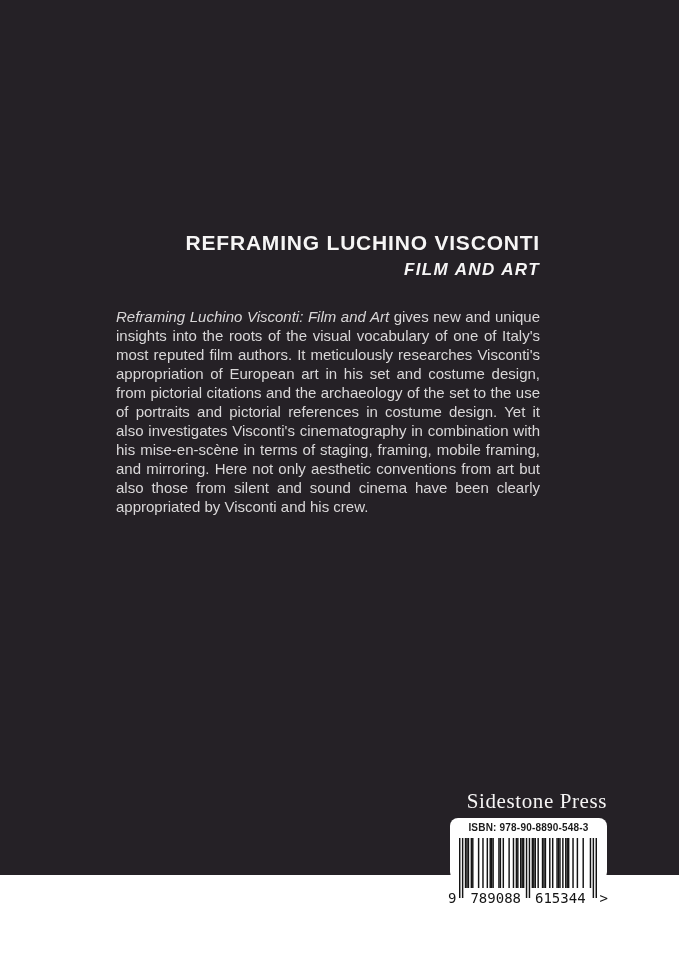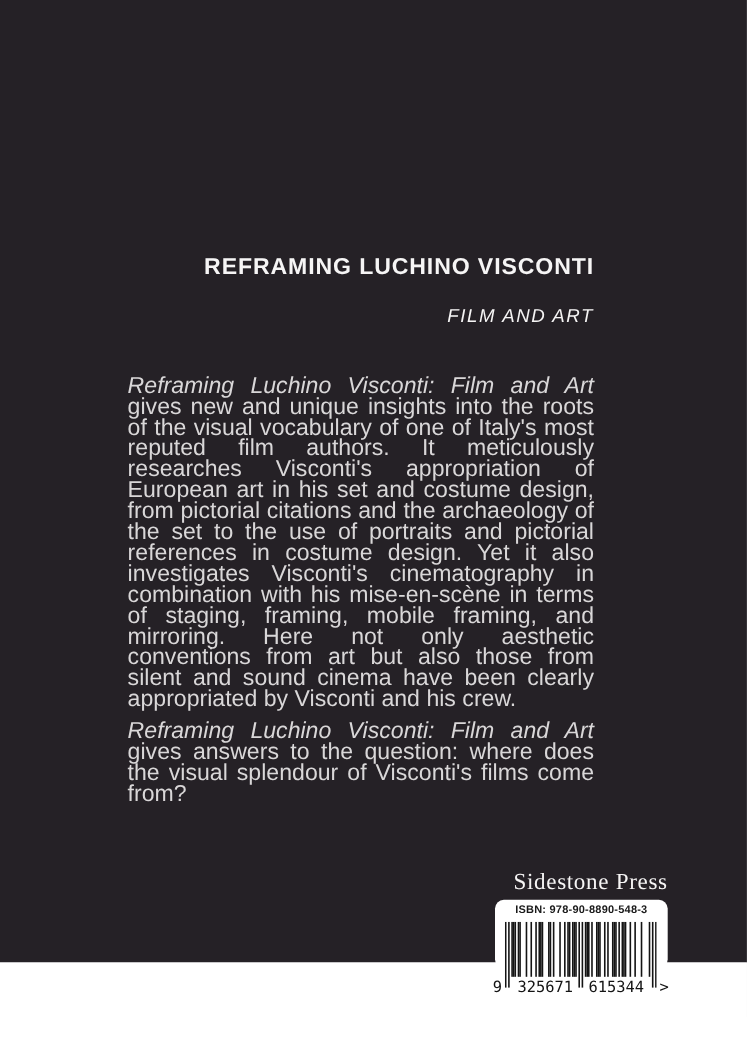--- a/index.html
+++ b/index.html
@@ -22,29 +22,29 @@
   }
   .title {
     margin: 0;
     font-size: 21px; font-weight: bold;
     letter-spacing: 0.8px;
     text-align: right;
     color: var(--title-text, #f6f5f5);
     white-space: nowrap;
   }
   .subtitle {
-    margin-top: 23px;
-    font-size: 17px; font-style: italic; font-weight: 400;
+    margin-top: 5px;
+    font-size: 17px; font-style: italic; font-weight: 700;
     letter-spacing: 1.4px;
     text-align: right;
     color: var(--title-text, #f6f5f5);
   }
   .paras {
-    margin-top: 43px;
-    font-size: 21px; line-height: 19px;
+    margin-top: 27px;
+    font-size: 15px; line-height: 19px;
     text-align: justify;
   }
   .paras p { margin: 0 0 10px 0; }
   .lead-italic { font-style: italic; }
   .italic-full { font-style: italic; }
   .publisher {
     position: absolute; right: 72px; top: 789px;
     font-family: "Liberation Serif", serif;
     font-size: 21px;
     letter-spacing: 0.6px;
@@ -88,21 +88,20 @@
 <div>
 
   <div class="cover">
 
     <div class="content">
       <h1 class="title">REFRAMING LUCHINO VISCONTI</h1>
       <div class="subtitle">FILM AND ART</div>
 
       <div class="paras">
         <p><span class="lead-italic">Reframing Luchino Visconti: Film and Art</span><span> gives new and unique insights into the roots of the visual vocabulary of one of Italy's most reputed film authors. It meticulously researches Visconti's appropriation of European art in his set and costume design, from pictorial citations and the archaeology of the set to the use of portraits and pictorial references in costume design. Yet it also investigates Visconti's cinematography in combination with his mise-en-scène in terms of staging, framing, mobile framing, and mirroring. Here not only aesthetic conventions from art but also those from silent and sound cinema have been clearly appropriated by Visconti and his crew.</span></p>
-        <p><span class="lead-italic">Reframing Luchino Visconti: Film and Art</span><span> gives answers to the question: where does the visual splendour of Visconti's films come from?</span></p>
       </div>
     </div>
 
     <div class="publisher">Sidestone Press</div>
 
   </div>
 
   <div class="bottom-strip"></div>
 
   <div class="isbn-panel">
@@ -154,18 +153,18 @@
       <rect x="78" y="0" width="1" height="50"></rect>
       <rect x="81" y="0" width="1" height="50"></rect>
       <rect x="85" y="0" width="1" height="50"></rect>
       <rect x="90" y="0" width="1" height="50"></rect>
       <rect x="92" y="0" width="1" height="60"></rect>
       <rect x="94" y="0" width="1" height="60"></rect>
     </svg>
 
   <div class="digits">
     <span>9</span>
-    <span>325671</span>
+    <span>789088</span>
     <span>615344</span>
     <span>&gt;</span>
   </div>
 
 </div>
 
 </body></html>

